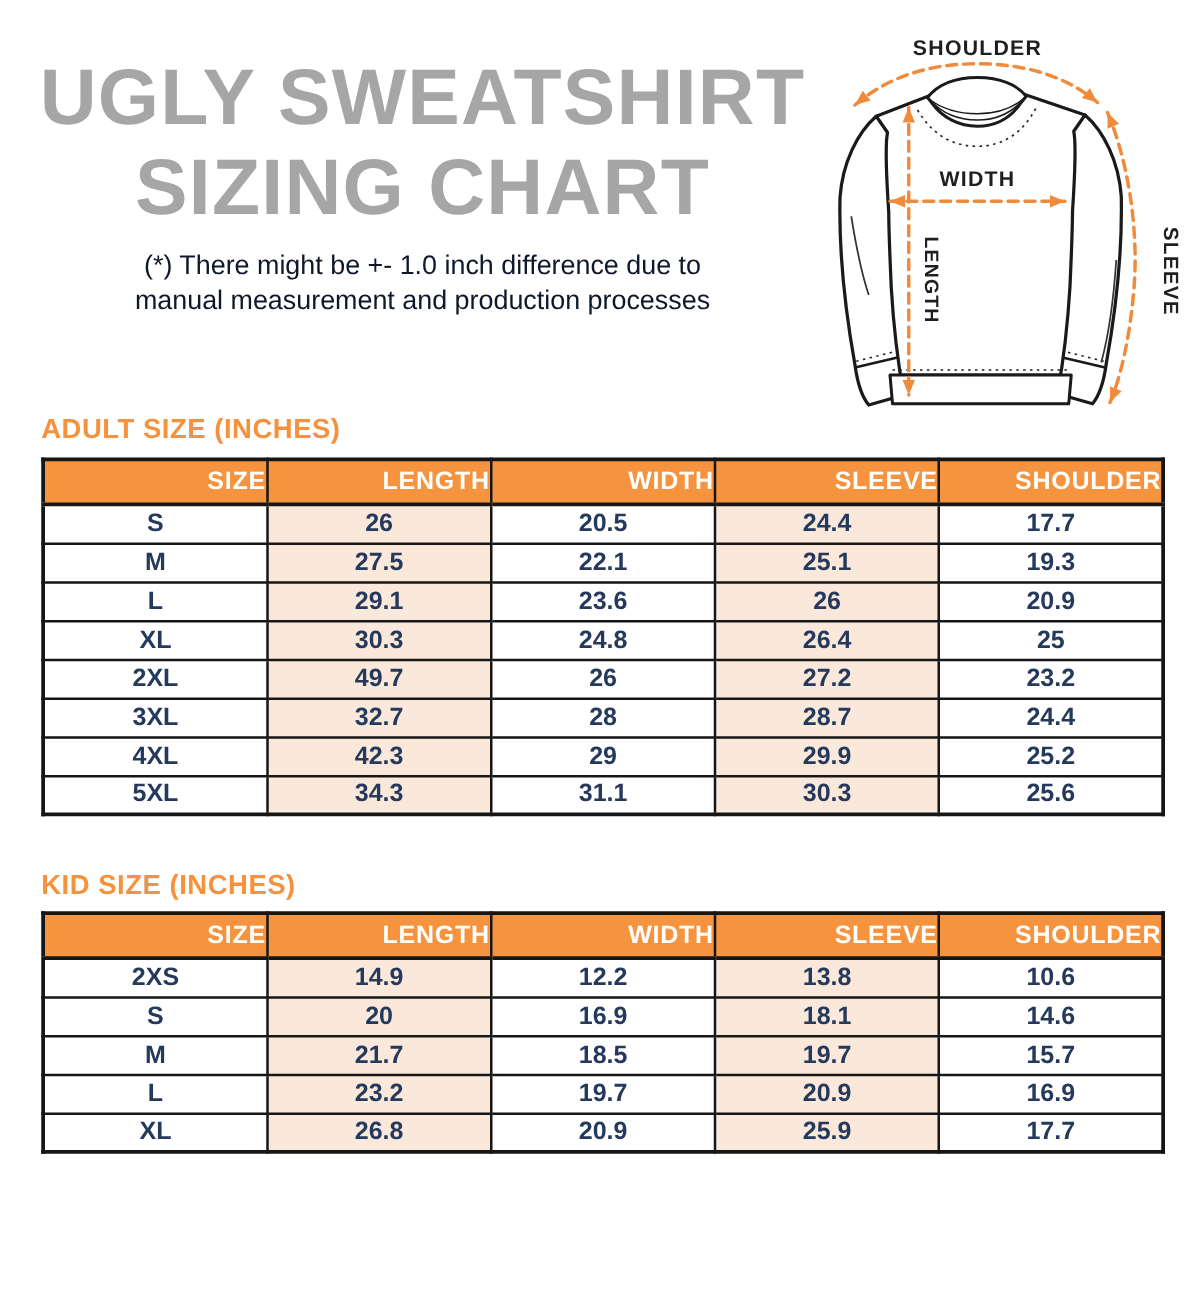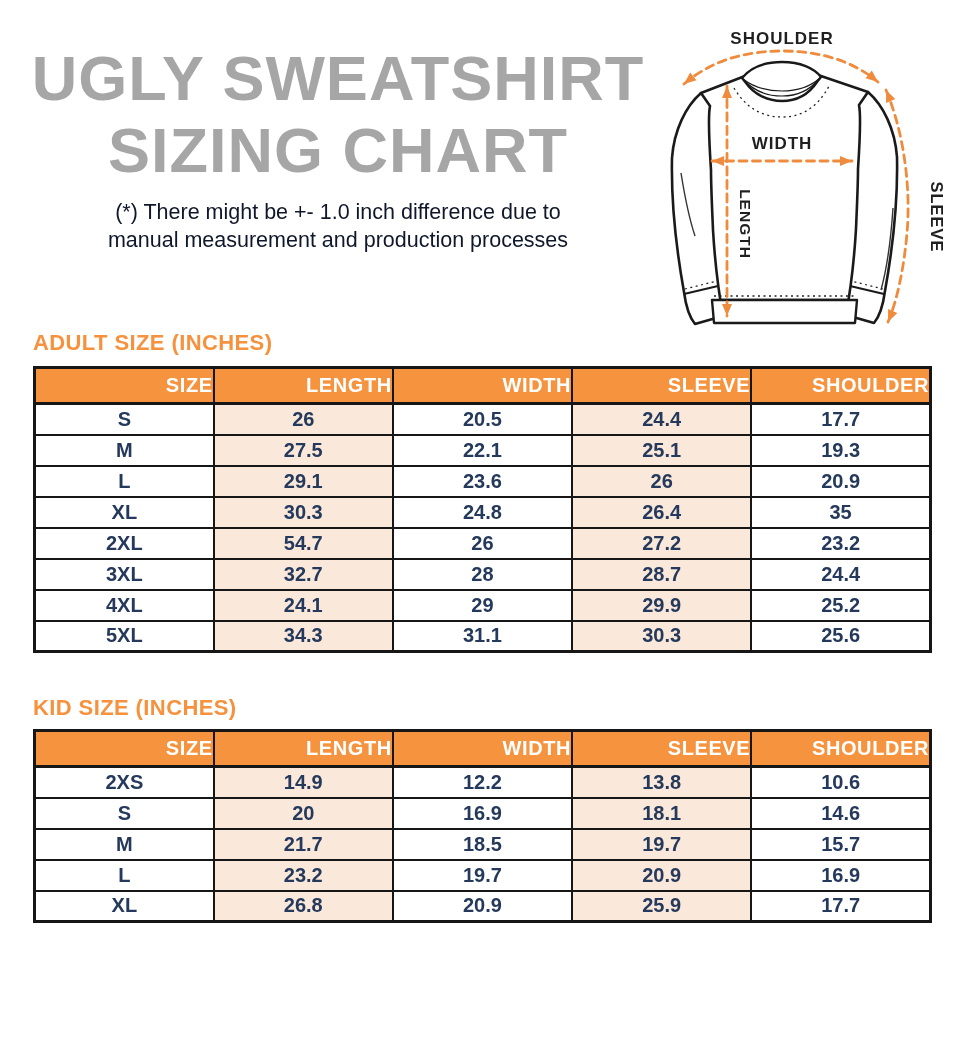--- a/index.html
+++ b/index.html
@@ -138,39 +138,39 @@
           <td class="shaded">29.1</td>
           <td>23.6</td>
           <td class="shaded">26</td>
           <td>20.9</td>
         </tr>
         <tr>
           <td class="size-col">XL</td>
           <td class="shaded">30.3</td>
           <td>24.8</td>
           <td class="shaded">26.4</td>
-          <td>35</td>
+          <td>25</td>
         </tr>
         <tr>
           <td class="size-col">2XL</td>
-          <td class="shaded">54.7</td>
+          <td class="shaded">49.7</td>
           <td>26</td>
           <td class="shaded">27.2</td>
           <td>23.2</td>
         </tr>
         <tr>
           <td class="size-col">3XL</td>
           <td class="shaded">32.7</td>
           <td>28</td>
           <td class="shaded">28.7</td>
           <td>24.4</td>
         </tr>
         <tr>
           <td class="size-col">4XL</td>
-          <td class="shaded">24.1</td>
+          <td class="shaded">42.3</td>
           <td>29</td>
           <td class="shaded">29.9</td>
           <td>25.2</td>
         </tr>
         <tr>
           <td class="size-col">5XL</td>
           <td class="shaded">34.3</td>
           <td>31.1</td>
           <td class="shaded">30.3</td>
           <td>25.6</td>

